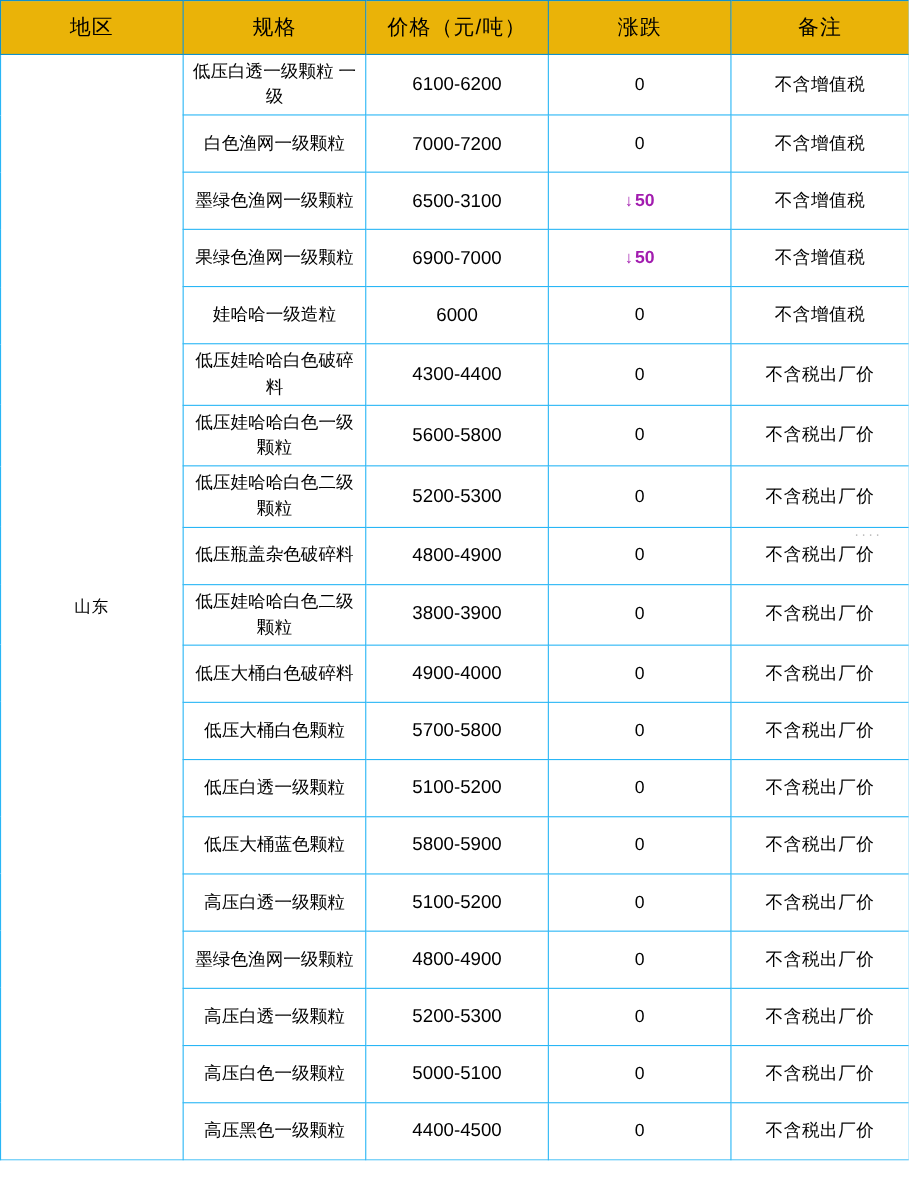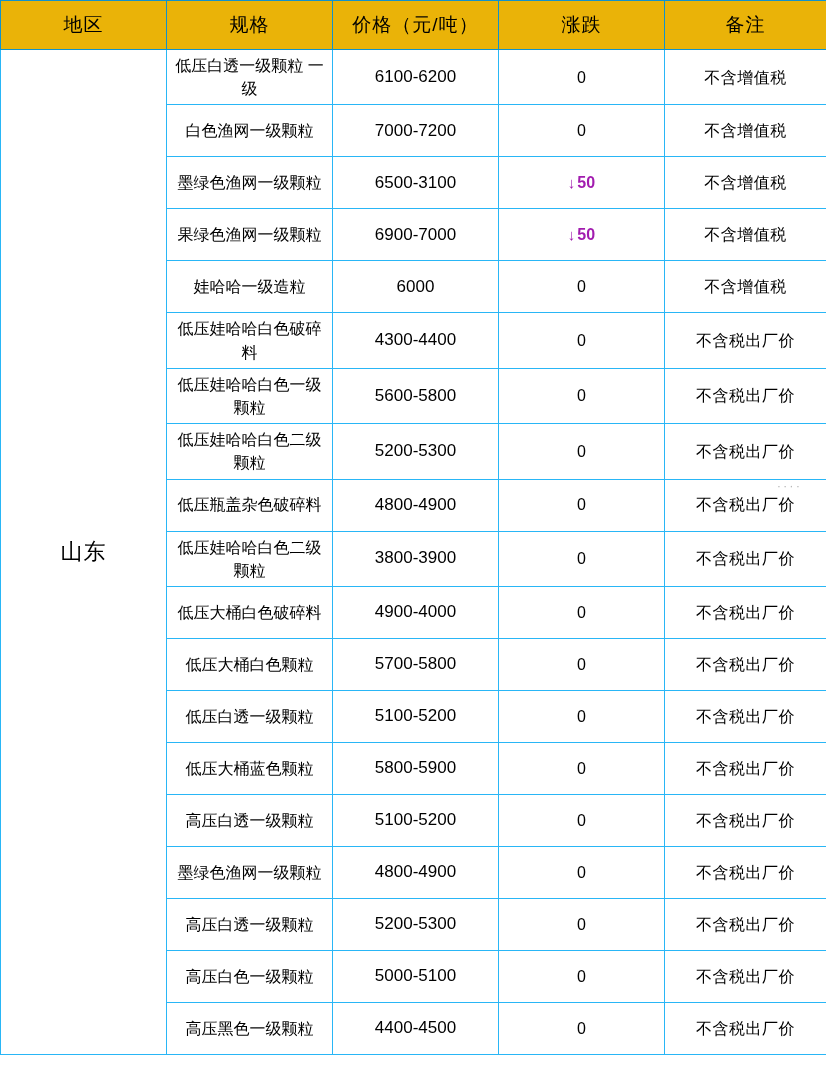--- a/index.html
+++ b/index.html
@@ -38,21 +38,21 @@
     border: 1px solid #29b6f6;
     text-align: center;
     vertical-align: middle;
     font-size: 16px;
     height: 52px;
     padding: 4px 6px;
     line-height: 1.45;
     box-sizing: border-box;
   }
   #price-table td.region-cell {
-    font-size: 22px;
+    font-size: 15px;
     letter-spacing: 1px;
   }
   #price-table td.spec-cell {
     font-size: 16px;
   }
   #price-table td.price-cell {
     font-size: 17px;
     font-weight: normal;
   }
   #price-table td.change-cell {

